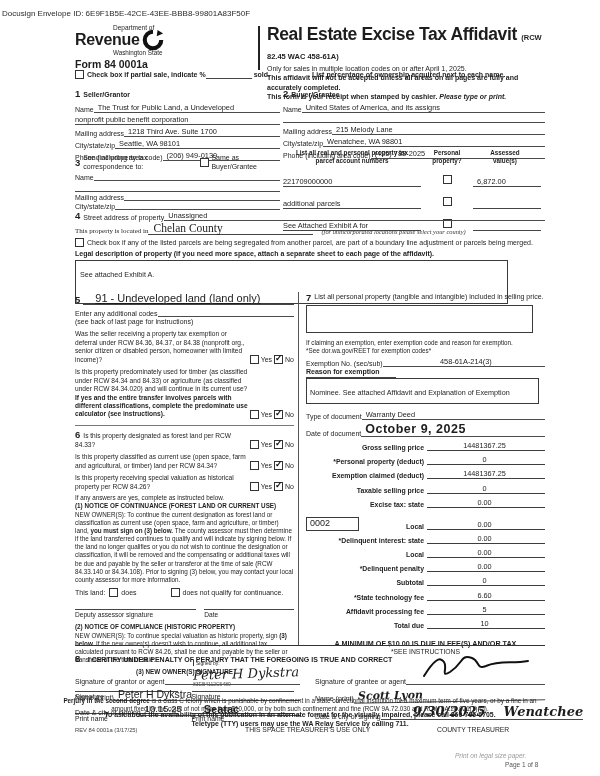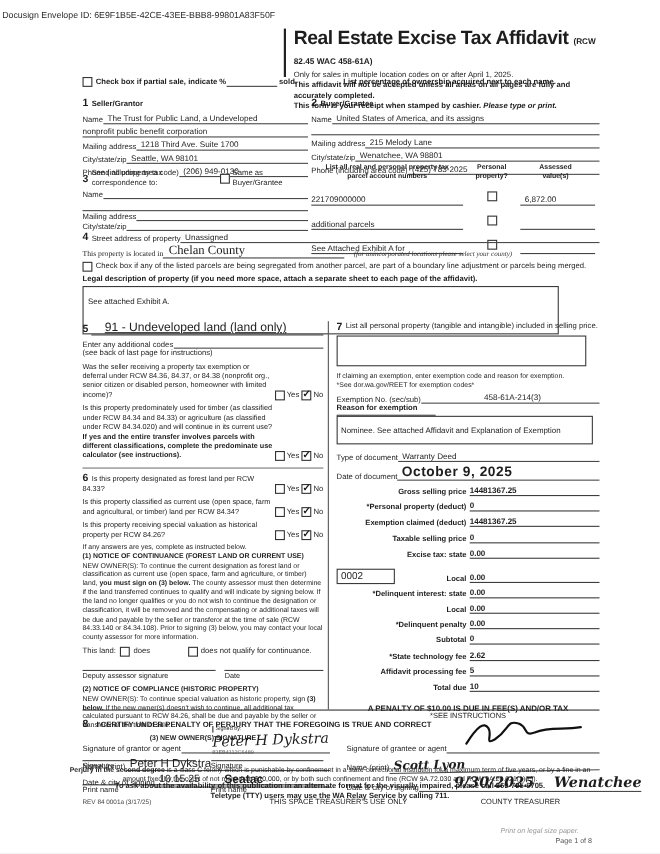--- a/index.html
+++ b/index.html
@@ -19,38 +19,52 @@
   .cb{display:inline-block;width:7px;height:7px;border:1px solid #333;
       position:relative;vertical-align:-1px;background:#fff;flex:none;}
   .cb.checked::after{content:"\2713";position:absolute;left:0px;top:-3px;
       font-size:9px;font-weight:bold;color:#111;}
   .yn{white-space:nowrap;font-size:7px;display:inline-flex;align-items:center;gap:2px;flex:none;}
   .q{display:flex;justify-content:space-between;align-items:flex-end;margin-top:4px;}
   .q .qt{font-size:6.6px;line-height:1.28;}
   .fee{display:flex;align-items:flex-end;margin-top:4.2px;}
   .fee .flbl{width:118px;text-align:right;white-space:nowrap;font-size:6.9px;font-weight:bold;}
   .fee .fline{flex:1;border-bottom:0.9px solid #3d3d3d;display:flex;
-              justify-content:flex-start;margin-left:3px;font-weight:bold;}
+              justify-content:center;margin-left:3px;}
   .fee .fval{font-size:7.3px;padding-right:3px;}
   .box{border:1px solid #3a3a3a;}
   .hand{font-family:"DejaVu Serif",serif;font-style:italic;font-weight:bold;}
   .script{font-family:"DejaVu Serif",serif;font-style:italic;}
   .gray{color:#9a9a9a;}
   .hr{border-top:1px solid #333;}
   svg{display:block;}
 </style>
 </head>
 <body>
 
 <div class="page">
 
   <div class="abs t8" style="left:2px;top:9px;color:#2b2b2b;">Docusign Envelope ID: 6E9F1B5E-42CE-43EE-BBB8-99801A83F50F</div>
 
   <div class="abs" style="left:75px;top:24px;width:470px;height:46px;">
 
+    <div class="abs" style="left:0;top:0;width:180px;">
+      <div style="font-size:6.5px;margin-left:38px;">Department of</div>
+      <div style="display:flex;align-items:center;margin-top:-2px;">
+        <span class="b" style="font-size:16px;letter-spacing:-0.3px;">Revenue</span>
+        <span style="margin-left:2px;">
+          <svg width="22" height="22" viewBox="0 0 24 24">
+            <path d="M12 3 a9 9 0 1 0 9 9" fill="none" stroke="#111" stroke-width="4.5"></path>
+            <path d="M17 1 l6 4 -7 3 z" fill="#111"></path>
+          </svg>
+        </span>
+      </div>
+      <div style="font-size:6.3px;margin-left:38px;margin-top:-2px;">Washington State</div>
+      <div class="b" style="font-size:10.5px;margin-top:2px;">Form 84 0001a</div>
+    </div>
 
     <div class="abs" style="left:183px;top:2px;width:1.5px;height:44px;background:#222;"></div>
 
     <div class="abs" style="left:192px;top:0;width:280px;">
       <div>
         <span class="b" style="font-size:17.5px;letter-spacing:-0.4px;">Real Estate Excise Tax Affidavit</span>
         <span class="b" style="font-size:7.5px;">(RCW 82.45 WAC 458-61A)</span>
       </div>
       <div class="t7" style="margin-top:1px;">Only for sales in multiple location codes on or after April 1, 2025.</div>
       <div class="t7 b">This affidavit will not be accepted unless all areas on all pages are fully and accurately completed.</div>
@@ -374,37 +388,37 @@
       </div>
     <div class="fee">
         <span class="flbl">Subtotal</span>
         <span class="fline">
           <span class="fval">0</span>
         </span>
       </div>
     <div class="fee">
         <span class="flbl">*State technology fee</span>
         <span class="fline">
-          <span class="fval">2.62</span>
+          <span class="fval">6.60</span>
         </span>
       </div>
     <div class="fee">
         <span class="flbl">Affidavit processing fee</span>
         <span class="fline">
           <span class="fval">5</span>
         </span>
       </div>
     <div class="fee">
         <span class="flbl">Total due</span>
         <span class="fline">
           <span class="fval">10</span>
         </span>
       </div>
 
-    <div class="b" style="font-size:7.2px;text-align:center;margin-top:10px;">A PENALTY OF $10.00 IS DUE IN FEE(S) AND/OR TAX</div>
+    <div class="b" style="font-size:7.2px;text-align:center;margin-top:10px;">A MINIMUM OF $10.00 IS DUE IN FEE(S) AND/OR TAX</div>
     <div style="font-size:6.8px;text-align:center;">*SEE INSTRUCTIONS</div>
   </div>
 
   <div class="abs hr" style="left:75px;top:645px;width:470px;"></div>
   <div class="abs" style="left:75px;top:648px;width:470px;">
     <div><span class="secnum">8</span>
       <span class="b" style="font-size:7px;">I CERTIFY UNDER PENALTY OF PERJURY THAT THE FOREGOING IS TRUE AND CORRECT</span></div>
 
     <div style="display:flex;">
 

